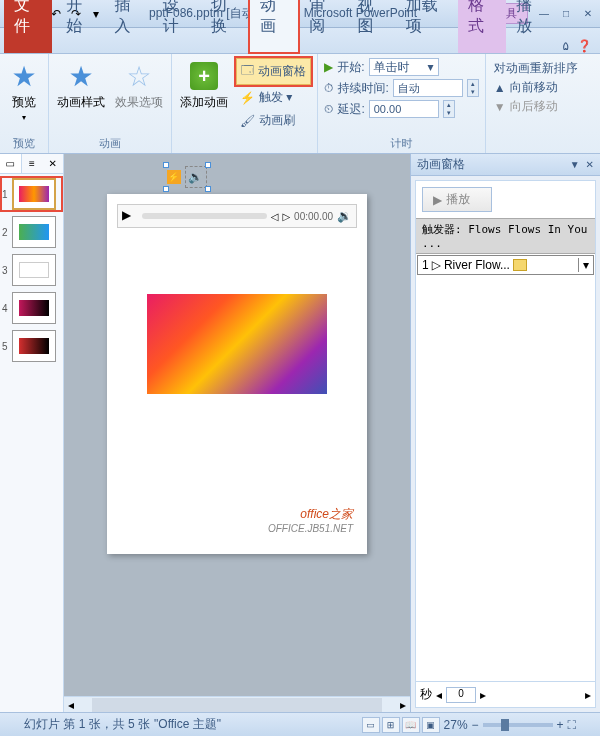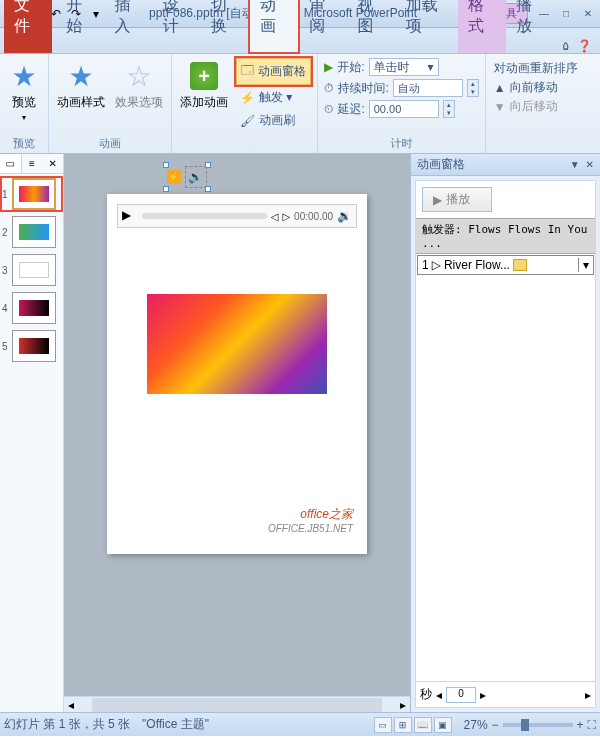--- a/index.html
+++ b/index.html
@@ -79,21 +79,21 @@
 .pane-close{cursor:pointer;font-size:10px;margin-left:6px}
 .pane-body{flex:1;background:#fff;margin:4px;border:1px solid #c5d9ef;display:flex;flex-direction:column}
 .play-anim{margin:6px;padding:3px 10px;border:1px solid #a8c0de;background:linear-gradient(#f8f8f8,#e8e8e8);cursor:pointer;color:#888;display:flex;align-items:center;gap:4px;width:70px}
 .trigger-head{background:#d8d8d8;padding:3px 6px;font-size:11px;font-family:monospace;border-top:1px solid #aaa;border-bottom:1px solid #aaa}
 .anim-item{display:flex;align-items:center;padding:2px 4px;border:1px solid #888;margin:1px;font-size:11px;font-family:monospace;gap:3px;cursor:pointer}
 .anim-item .bar{width:14px;height:12px;background:#f5d76e;border:1px solid #c9a227}
 .anim-item .dd{margin-left:auto;border-left:1px solid #888;padding-left:4px}
 .pane-footer{border-top:1px solid #c5d9ef;padding:4px;display:flex;align-items:center;gap:4px;font-size:11px}
 .sec-input{width:30px;height:16px;border:1px solid #a8c0de;text-align:center;font-size:10px}
 .reorder-btns{margin:4px;padding:3px;border:1px solid #a8c0de;background:linear-gradient(#f8f8f8,#e8e8e8);display:flex;align-items:center;justify-content:center;gap:6px;color:#888;cursor:pointer}
-.statusbar{height:24px;background:linear-gradient(#dbe8f7,#c5d9ef);display:flex;align-items:center;padding:0 4px;color:#3b5a82;font-size:11px;gap:12px;border-top:1px solid #a8c0de}
+.statusbar{height:24px;background:linear-gradient(#dbe8f7,#c5d9ef);display:flex;align-items:center;padding:0 24px;color:#3b5a82;font-size:11px;gap:4px;border-top:1px solid #a8c0de}
 .status-spacer{flex:1}
 .view-btns{display:flex;gap:2px}
 .view-btn{width:18px;height:16px;border:1px solid #a8c0de;background:#eef4fa;cursor:pointer;display:flex;align-items:center;justify-content:center;font-size:9px}
 .zoom{display:flex;align-items:center;gap:4px}
 .zoom-track{width:70px;height:4px;background:#a8c0de;position:relative}
 .zoom-thumb{position:absolute;width:8px;height:12px;background:#5a7aa0;top:-4px;left:18px}
 </style>
 </head>
 <body>
 

